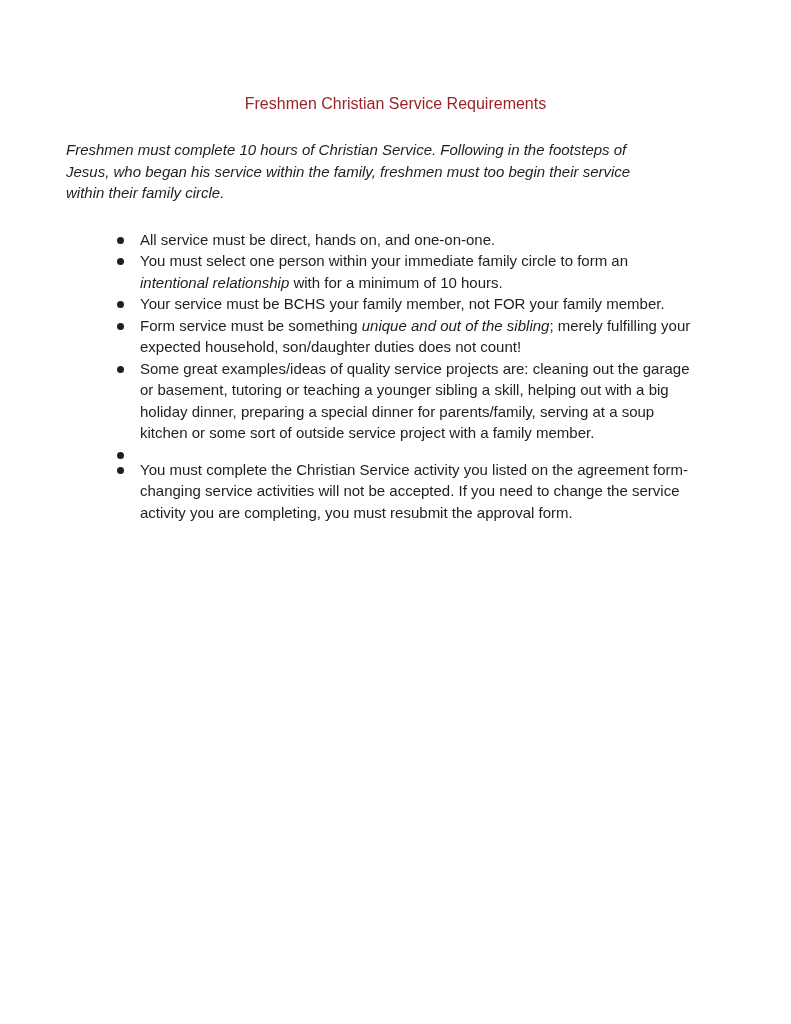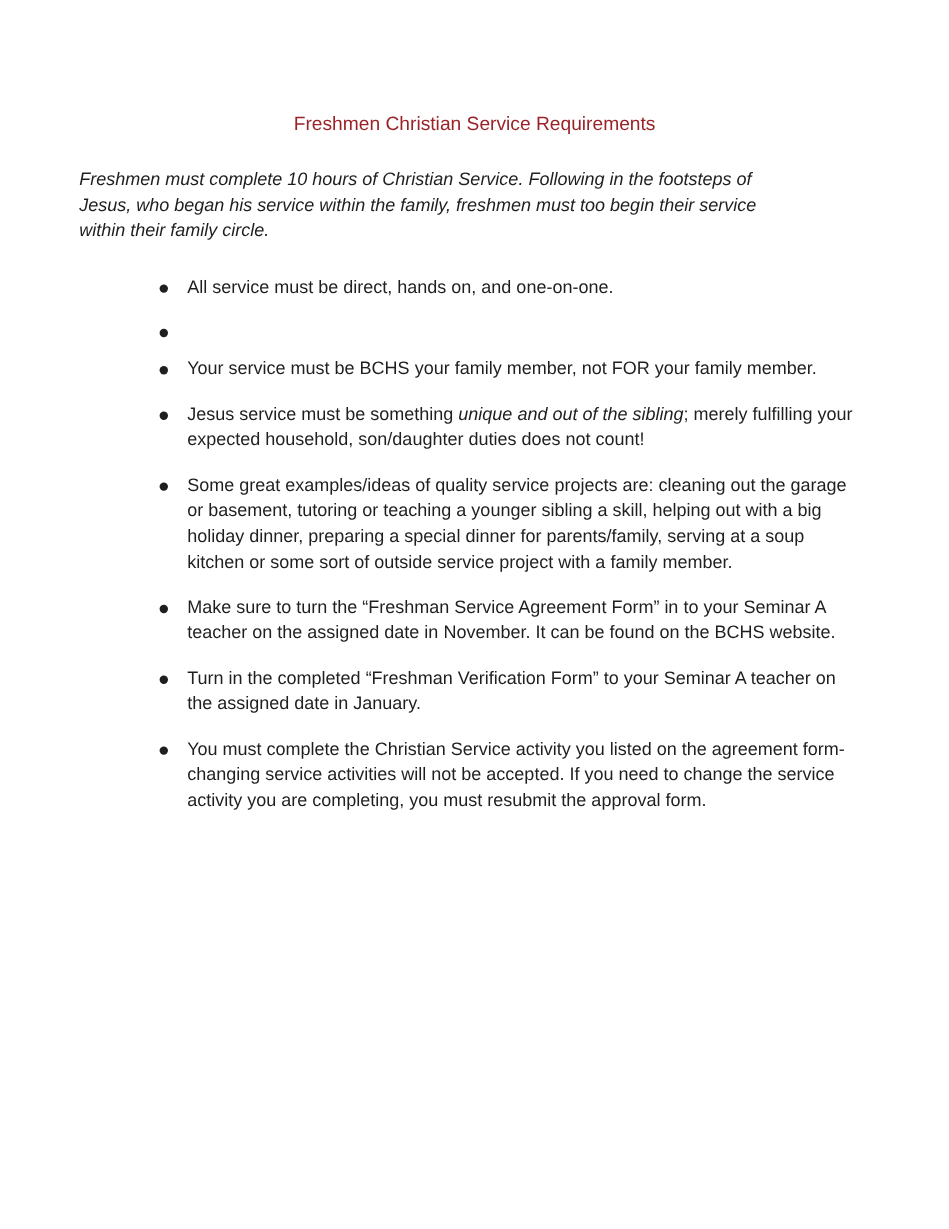--- a/index.html
+++ b/index.html
@@ -32,21 +32,21 @@
     font-style: italic;
   }
   .bullet-list {
     list-style: none;
     margin: 25px 0 0 0;
     padding: 0 0 0 117px;
   }
   .bullet-list li {
     display: flex;
     align-items: flex-start;
-    margin: 16px;
+    margin: 0;
   }
   .bullet-dot {
     flex: none;
     width: 7px;
     height: 7px;
     border-radius: 50%;
     background: #1f1f1f;
     margin-top: 8px;
     margin-right: 16px;
   }
@@ -67,39 +67,35 @@
 
   <p class="intro">Freshmen must complete 10 hours of Christian Service. Following in the footsteps of Jesus, who began his service within the family, freshmen must too begin their service within their family circle.</p>
 
   <ul class="bullet-list">
       <li>
         <span class="bullet-dot"></span>
         <span class="bullet-text"><span>All service must be direct, hands on, and one-on-one.</span></span>
       </li>
       <li>
         <span class="bullet-dot"></span>
+        <span class="bullet-text"><span>You must select one person within your immediate family circle to form an </span><em>intentional relationship</em><span> with for a minimum of 10 hours.</span></span>
       </li>
       <li>
         <span class="bullet-dot"></span>
         <span class="bullet-text"><span>Your service must be BCHS your family member, not FOR your family member.</span></span>
       </li>
       <li>
         <span class="bullet-dot"></span>
-        <span class="bullet-text"><span>Jesus service must be something </span><em>unique and out of the sibling</em><span>; merely fulfilling your expected household, son/daughter duties does not count!</span></span>
+        <span class="bullet-text"><span>Form service must be something </span><em>unique and out of the sibling</em><span>; merely fulfilling your expected household, son/daughter duties does not count!</span></span>
       </li>
       <li>
         <span class="bullet-dot"></span>
         <span class="bullet-text"><span>Some great examples/ideas of quality service projects are: cleaning out the garage or basement, tutoring or teaching a younger sibling a skill, helping out with a big holiday dinner, preparing a special dinner for parents/family, serving at a soup kitchen or some sort of outside service project with a family member.</span></span>
       </li>
       <li>
         <span class="bullet-dot"></span>
-        <span class="bullet-text"><span>Make sure to turn the “Freshman Service Agreement Form” in to your Seminar A teacher on the assigned date in November. It can be found on the BCHS website.</span></span>
-      </li>
-      <li>
-        <span class="bullet-dot"></span>
-        <span class="bullet-text"><span>Turn in the completed “Freshman Verification Form” to your Seminar A teacher on the assigned date in January.</span></span>
       </li>
       <li>
         <span class="bullet-dot"></span>
         <span class="bullet-text"><span>You must complete the Christian Service activity you listed on the agreement form- changing service activities will not be accepted. If you need to change the service activity you are completing, you must resubmit the approval form.</span></span>
       </li>
     </ul>
 </div>
 
 </body></html>

